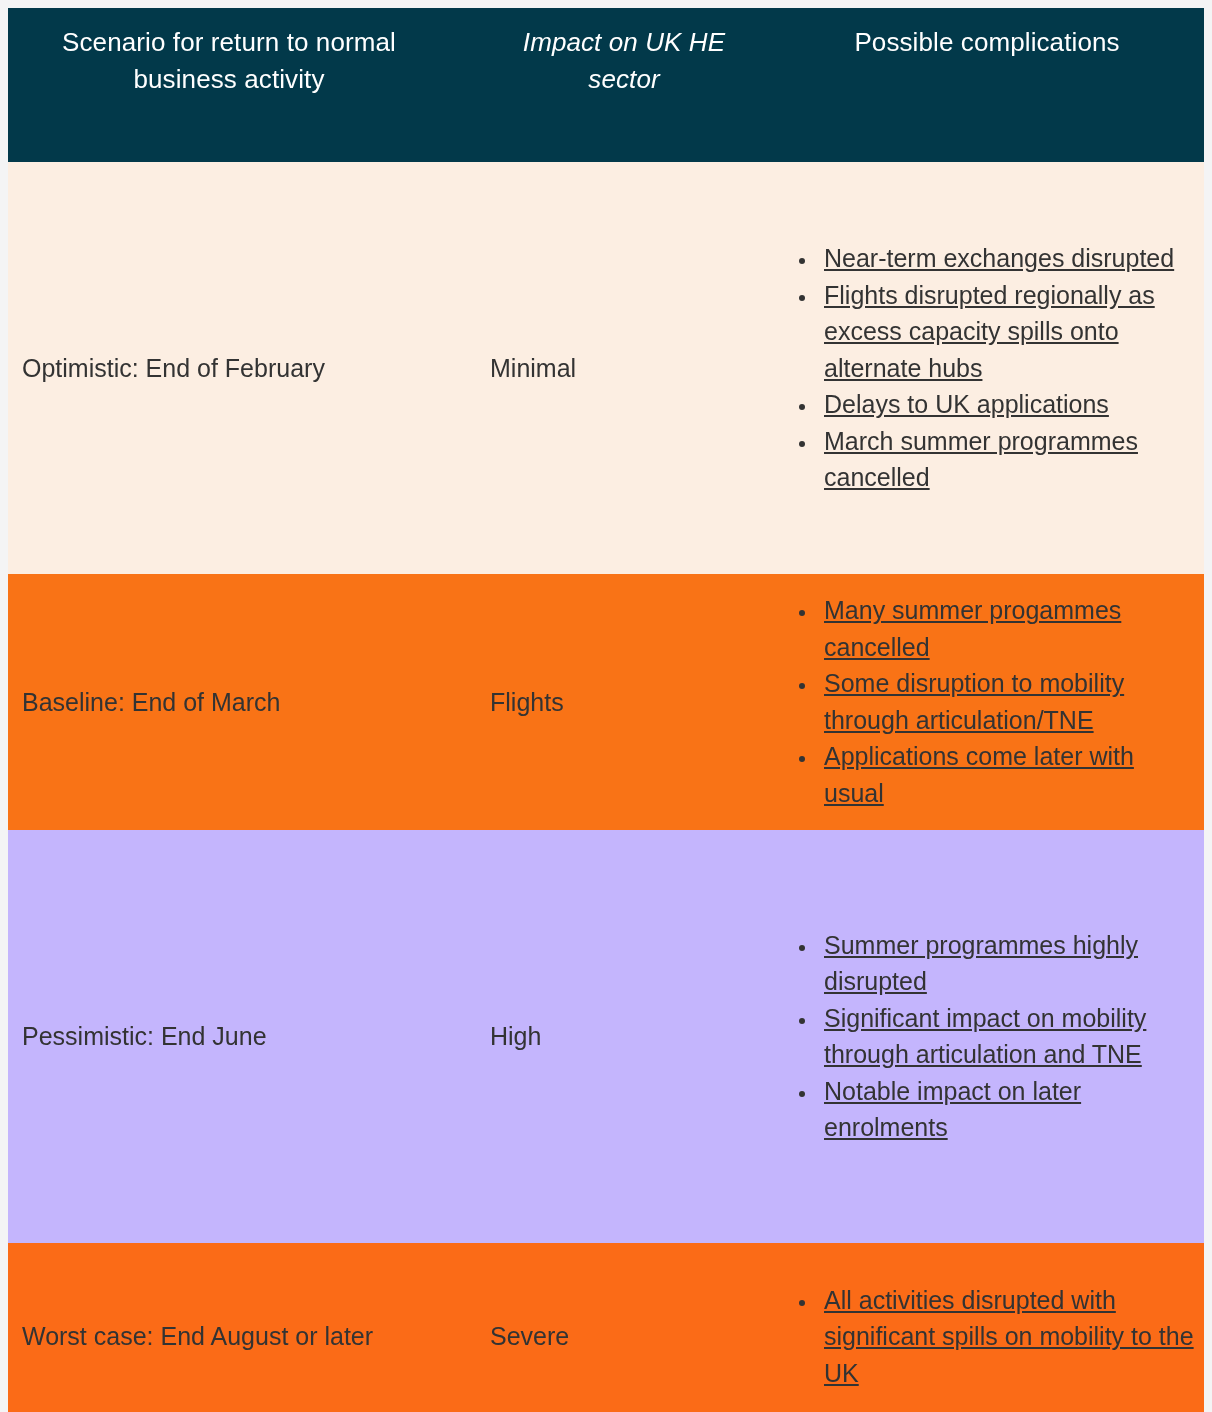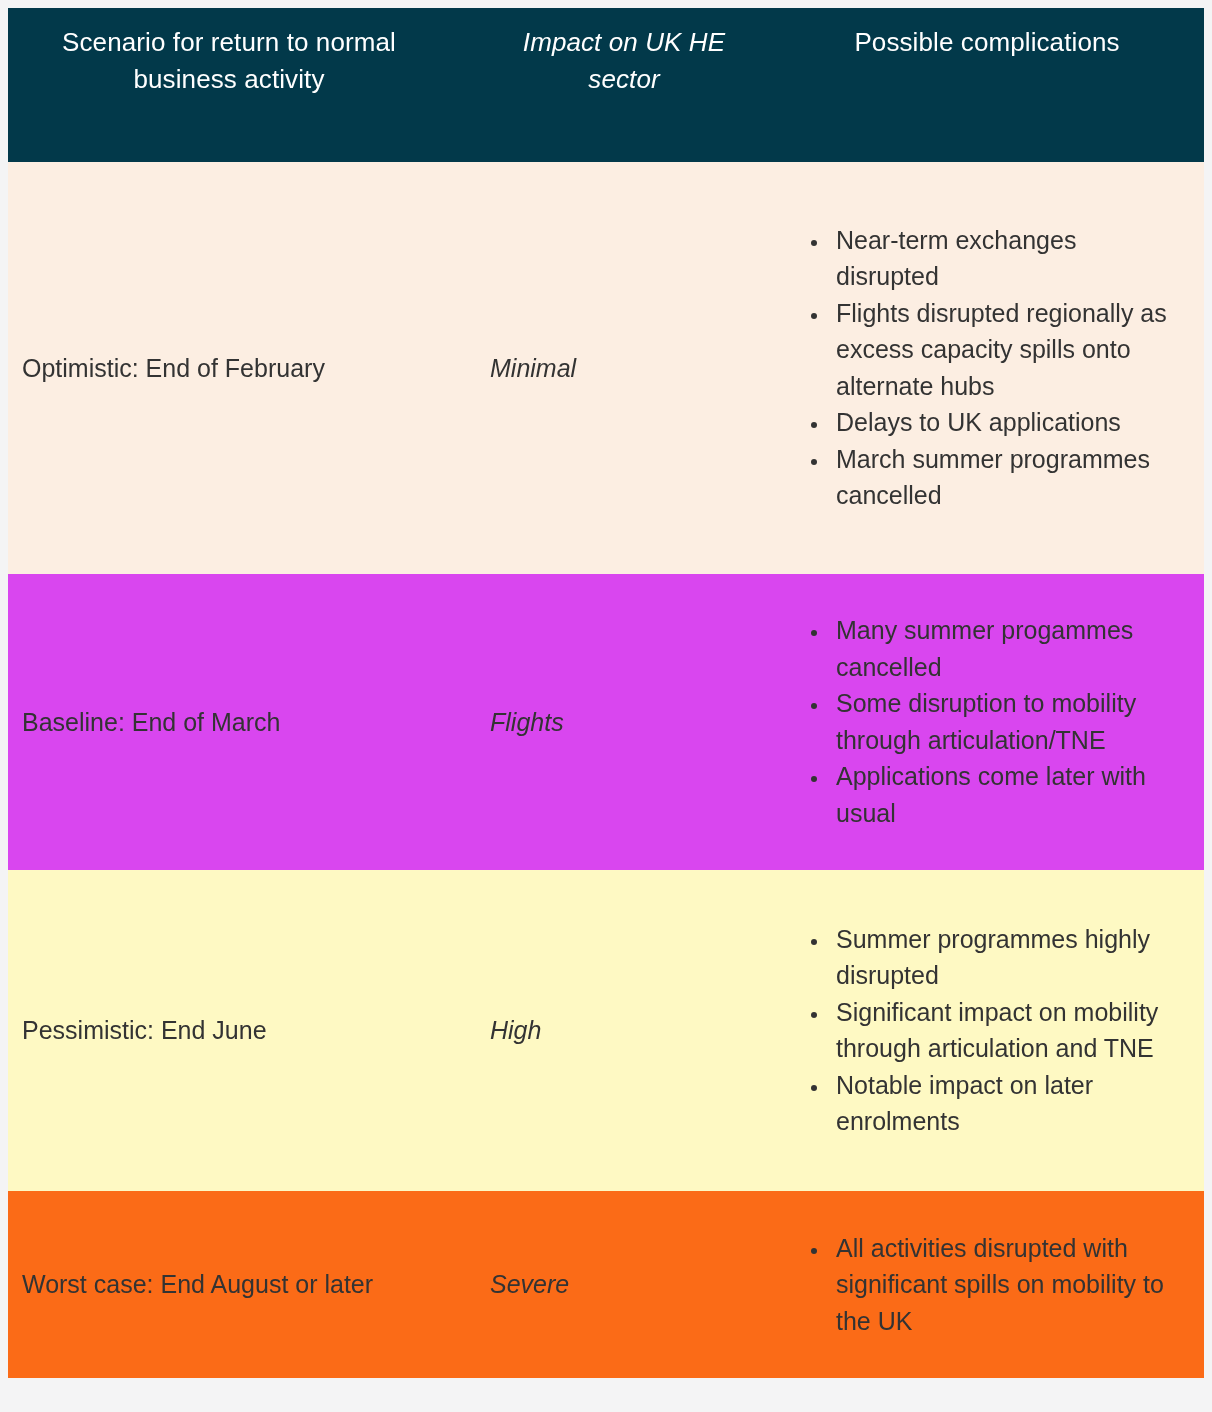--- a/index.html
+++ b/index.html
@@ -51,44 +51,44 @@
     padding: 0;
     border: none;
   }
   td.scenario-cell {
     padding-left: 14px;
     padding-right: 12px;
   }
   td.impact-cell {
     padding-left: 12px;
     padding-right: 12px;
-    font-style: italic;
   }
   td.complications-cell {
     padding-left: 12px;
     padding-right: 6px;
     vertical-align: middle;
   }
   td.complications-cell ul {
-    margin: 12px;
+    margin: 0;
     padding: 0 0 0 38px;
     list-style-type: disc;
+    text-decoration: underline;
   }
   td.complications-cell li {
     margin: 0 0 0 0;
     padding-left: 6px;
     line-height: 1.46;
   }
   td.complications-cell li::marker {
     font-size: 20px;
   }
 
   tr.row-optimistic td { background: #fceee2; height: 412px; }
-  tr.row-baseline td   { background: #d946ef; height: 296px; }
-  tr.row-pessimistic td{ background: #fef9c3; height: 321px; }
+  tr.row-baseline td   { background: #f97316; height: 256px; }
+  tr.row-pessimistic td{ background: #c4b5fd; height: 413px; }
   tr.row-worst td      { background: #fb6b17; height: 187px; }
 </style>
 </head>
 <body>
 
 <div class="table-wrap">
   <table class="scenario-table">
     <colgroup>
       <col class="c1">
         <col class="c2">

